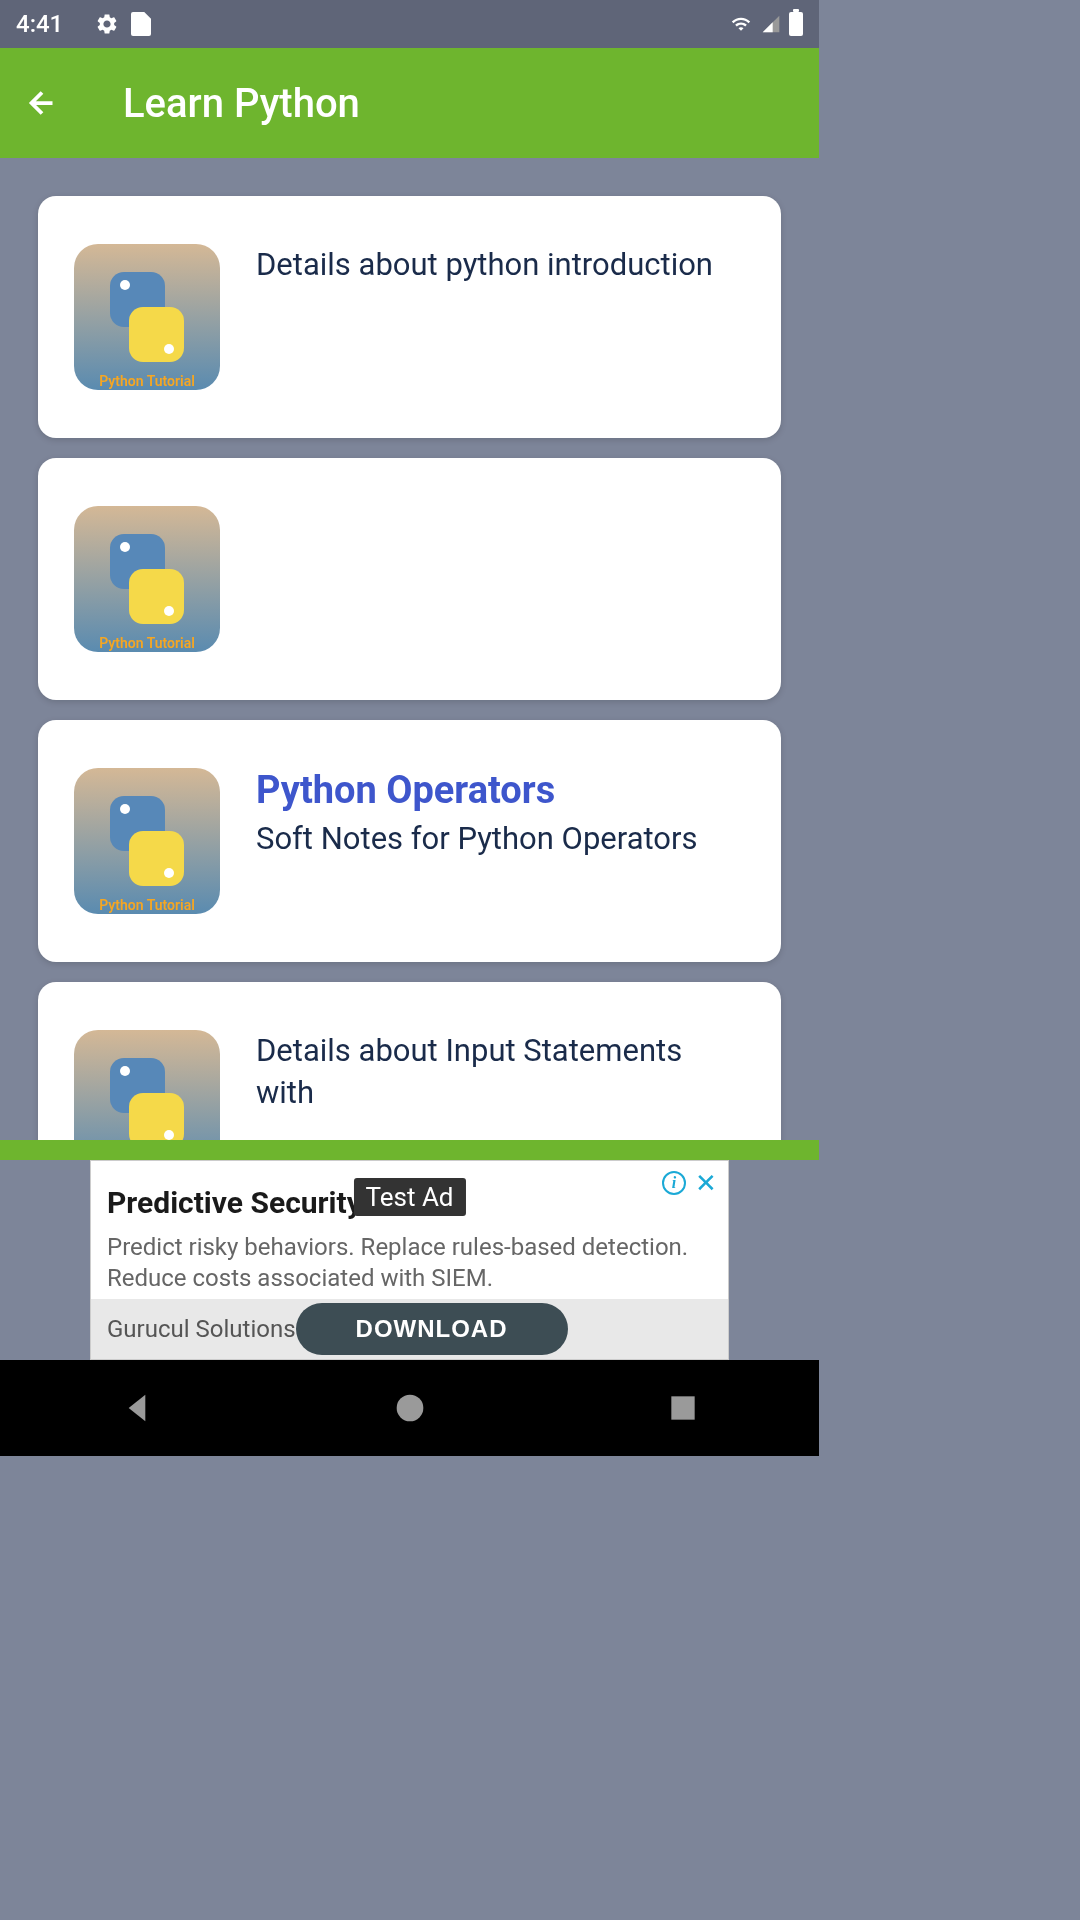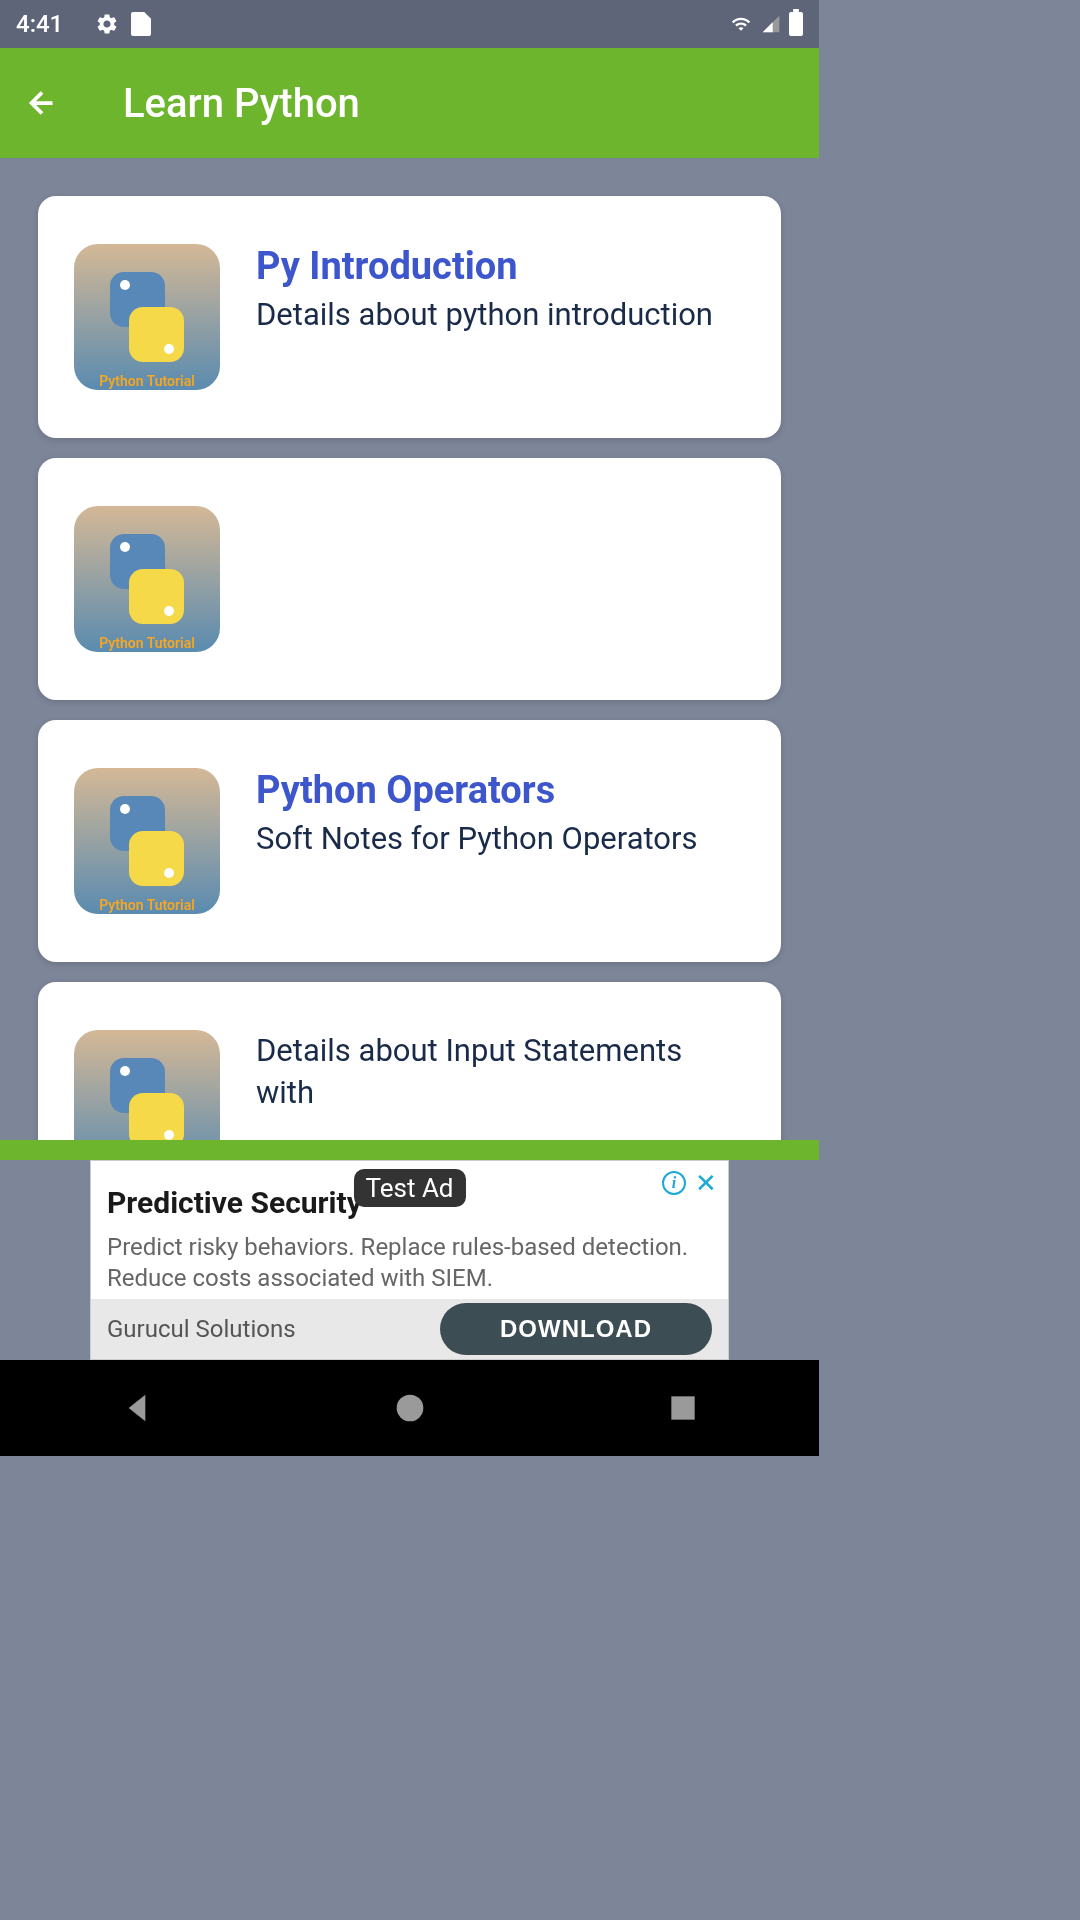--- a/index.html
+++ b/index.html
@@ -246,28 +246,28 @@
     .ad-box {
       background: white;
       margin: 0 90px;
       height: 200px;
       position: relative;
       border: 1px solid #ccc;
     }
     
     .ad-label {
       position: absolute;
-      top: 8px;
+      top: 17px;
       left: 50%;
       transform: translateX(-50%);
       background: #333;
       color: white;
       padding: 4px 12px;
       font-size: 26px;
-      border-radius: 10px;
+      border-radius: 3px;
       z-index: 2;
     }
     
     .ad-info-close {
       position: absolute;
       top: 10px;
       right: 10px;
       display: flex;
       gap: 8px;
       z-index: 2;
@@ -318,21 +318,21 @@
     
     .ad-footer {
       position: absolute;
       bottom: 0;
       left: 0;
       right: 0;
       height: 60px;
       background: #e8e8e8;
       display: flex;
       align-items: center;
-      justify-content: space-between;
+      justify-content: flex-start;
       padding: 0 16px;
     }
     
     .ad-advertiser {
       font-size: 24px;
       color: #555;
     }
     
     .ad-button {
       background: #3d4d54;
@@ -401,21 +401,20 @@
 
   <div class="card">
     <div class="card-icon">
       <div class="python-logo">
         <div class="python-blue"></div>
         <div class="python-yellow"></div>
       </div>
       <span class="icon-label">Python Tutorial</span>
     </div>
     <div class="card-content">
-      <div class="card-title">Py Introduction</div>
       <div class="card-desc">Details about python introduction</div>
     </div>
   </div>
 
   <div class="card">
     <div class="card-icon">
       <div class="python-logo">
         <div class="python-blue"></div>
         <div class="python-yellow"></div>
       </div>

